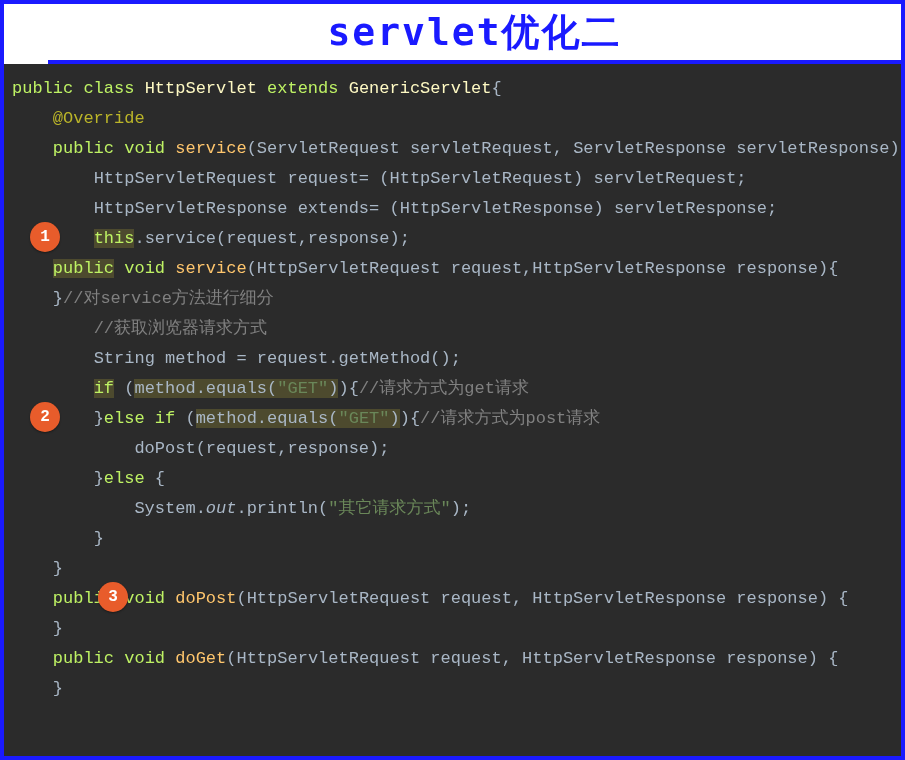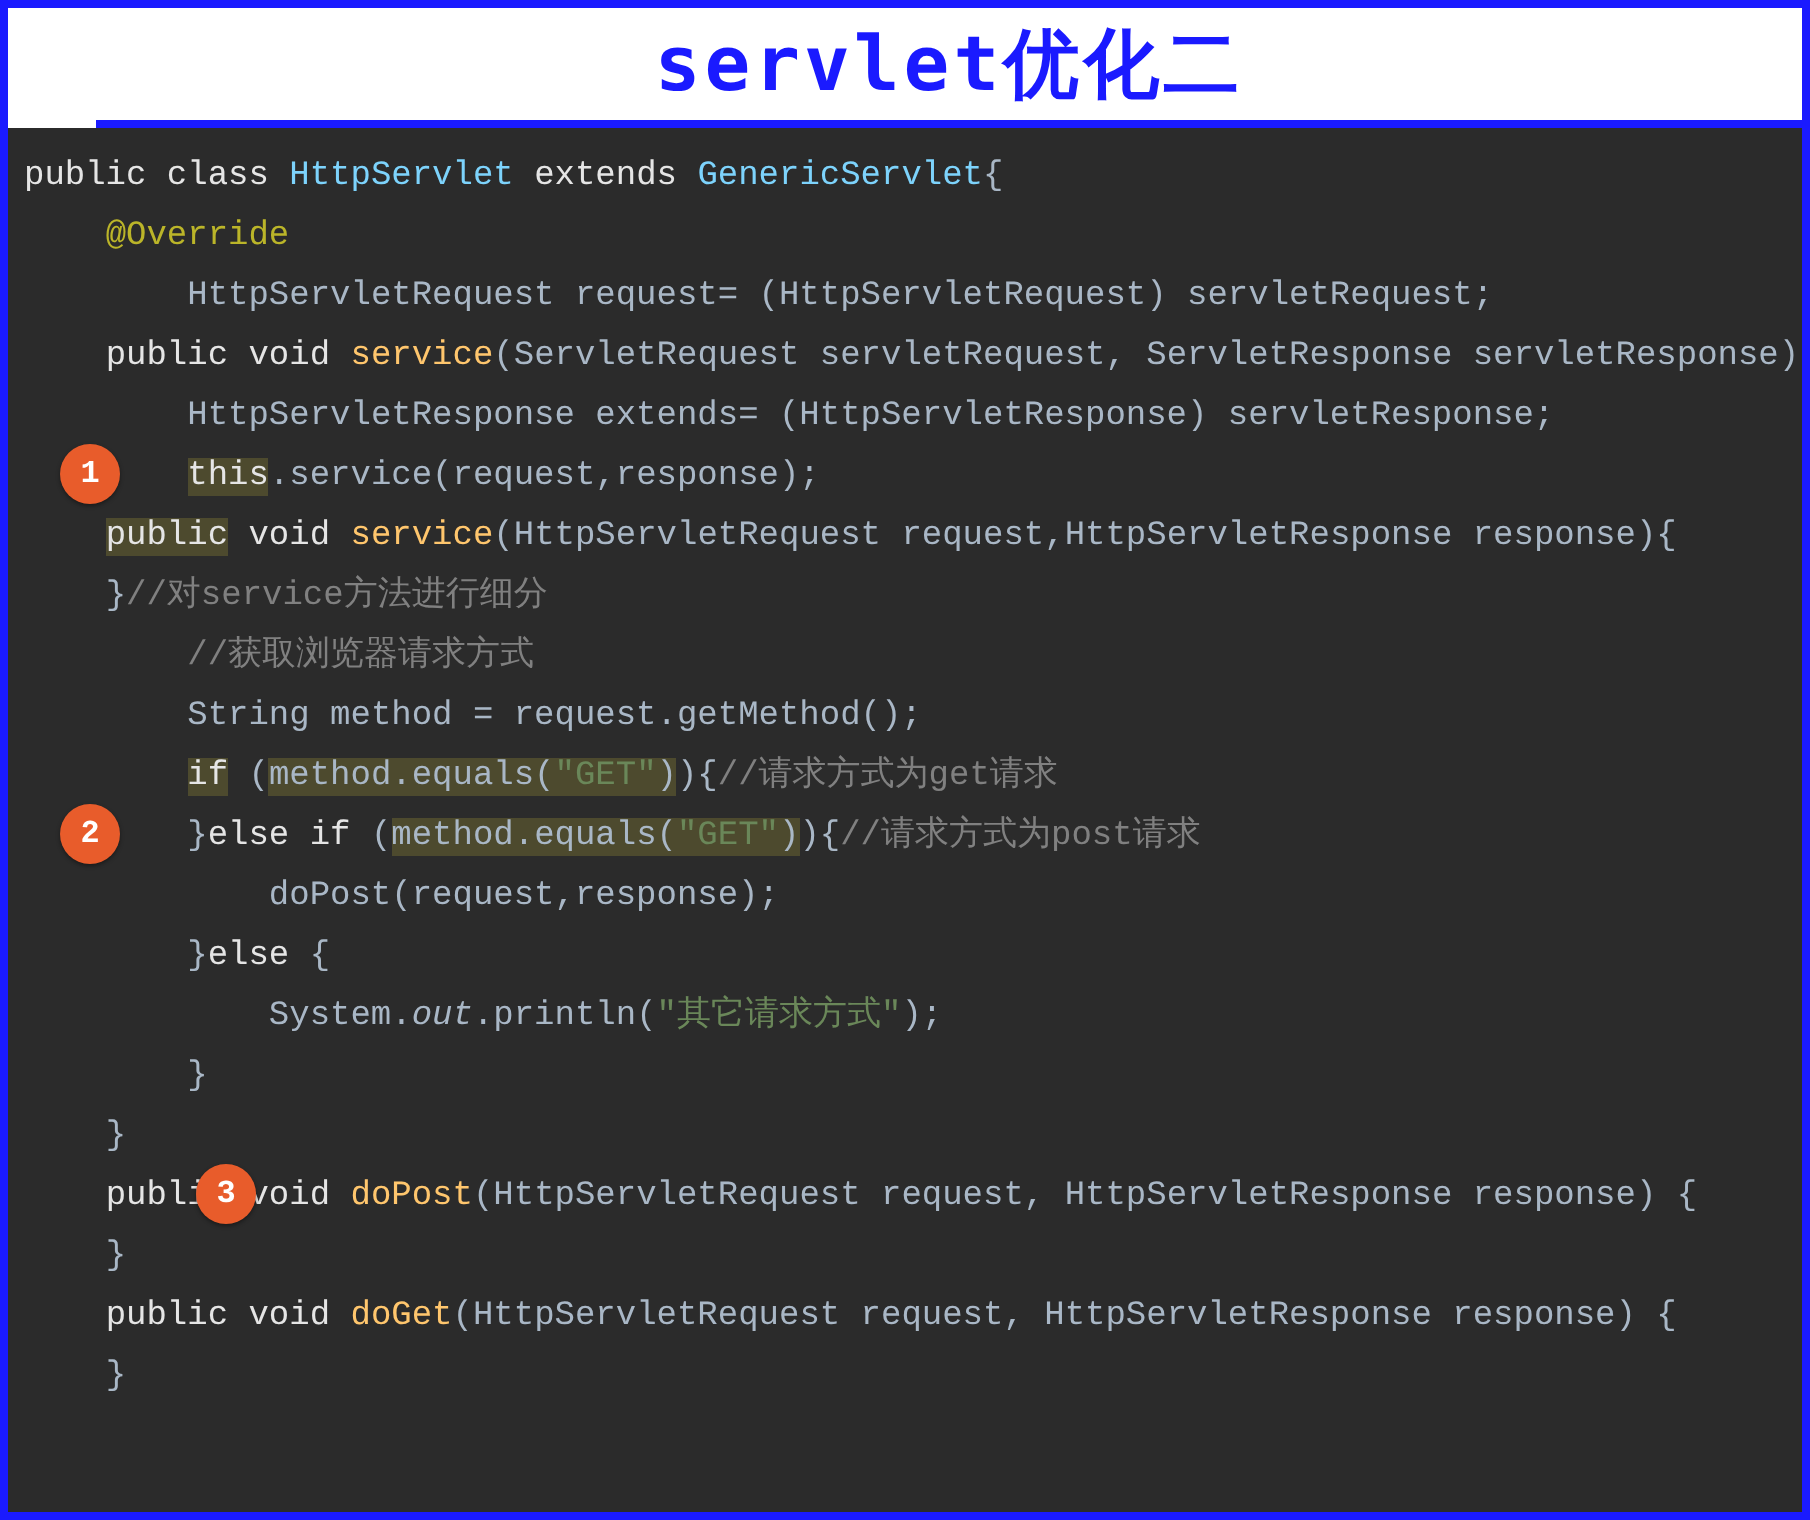--- a/index.html
+++ b/index.html
@@ -36,22 +36,22 @@
     position: relative;
     overflow: hidden;
     font-family: "Consolas", "Courier New", monospace;
     font-size: 17px;
     line-height: 30px;
   }
   .line {
     white-space: pre;
     color: #a9b7c6;
   } 
-  .kw { color: #e5e5e5; }       
-  .cls { color: #7dd3fc; }      
+  .kw { color: #bef264; }       
+  .cls { color: #fef9c3; }      
   .fn { color: #ffc66d; }       
   .ann { color: #bbb529; margin-top: 40px; }      
   .str { color: #6a8759; }      
   .cmt { color: #808080; }      
   .ital { font-style: italic; }
   .hl { background: #4d4a2e; }
 
   .badge {
     position: absolute;
     width: 30px;
@@ -71,23 +71,23 @@
 <body>
 
 <div class="frame">
   <div class="header">servlet优化二</div>
   <div class="code-area">
 
     <div class="line"><span class="kw">public</span> <span class="kw">class</span> <span class="cls">HttpServlet</span> <span class="kw">extends</span> <span class="cls">GenericServlet</span><span>{</span></div>
 
     <div class="line">    <span class="ann">@Override</span></div>
 
+    <div class="line">    <span class="kw">public</span> <span class="kw">void</span> <span class="fn">service</span><span>(ServletRequest servletRequest, ServletResponse servletResponse)</span></div>
+
     <div class="line">        <span>HttpServletRequest request= (HttpServletRequest) servletRequest;</span></div>
-
-    <div class="line">    <span class="kw">public</span> <span class="kw">void</span> <span class="fn">service</span><span>(ServletRequest servletRequest, ServletResponse servletResponse)</span></div>
 
     <div class="line">        <span>HttpServletResponse extends= (HttpServletResponse) servletResponse;</span></div>
 
     <div class="line">        <span class="kw hl">this</span><span>.service(request,response);</span></div>
 
     <div class="line">    <span class="kw hl">public</span> <span class="kw">void</span> <span class="fn">service</span><span>(HttpServletRequest request,HttpServletResponse response){</span></div>
 
     <div class="line">    <span>}</span><span class="cmt">//对service方法进行细分</span></div>
 
     <div class="line">        <span class="cmt">//获取浏览器请求方式</span></div>

